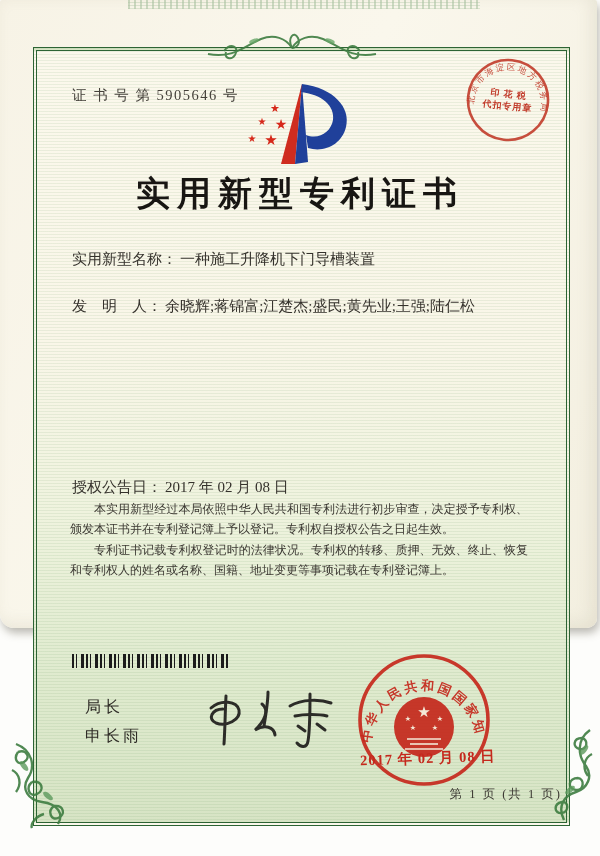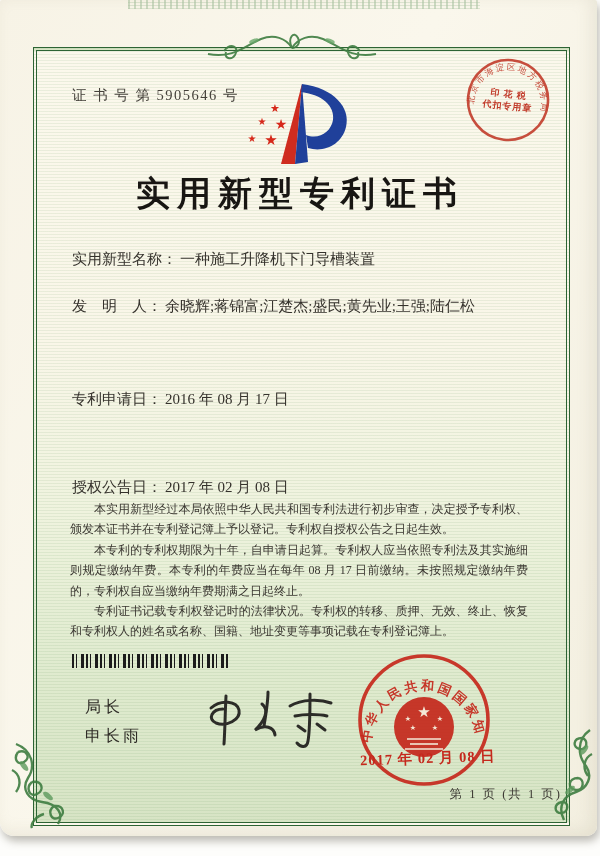--- a/index.html
+++ b/index.html
@@ -1,18 +1,18 @@
 <!DOCTYPE html>
 <html><head>
 <meta charset="utf-8">
 <style>
   html,body{margin:0;padding:0;background:#fdfdfb;}
   body{width:600px;height:856px;position:relative;overflow:hidden;
        font-family:"Liberation Serif","DejaVu Serif",serif;}
-  .paper{position:absolute;left:0;top:0;width:597px;height:836px;
+  .paper{position:absolute;left:0;top:0;width:597px;height:628px;
          background:linear-gradient(115deg,#f7f3e6 0%,#faf7ec 45%,#f3efe0 100%);
          border-radius:2px 2px 10px 14px;
          box-shadow:2px 5px 9px rgba(90,85,70,.40), inset -6px -4px 16px rgba(150,140,110,.14);}
   .top-lace{position:absolute;left:128px;top:0;width:352px;height:9px;opacity:.45;
          background:
            repeating-linear-gradient(90deg,rgba(70,130,70,.55) 0 2px,transparent 2px 6px),
            repeating-linear-gradient(0deg,rgba(70,130,70,.35) 0 1px,transparent 1px 3px);}
   .frame{position:absolute;left:33px;top:47px;width:529px;height:771px;
          border:4px double #2d6434;
          background:
@@ -123,30 +123,26 @@
   </svg>
 
   <div class="abs field" style="top:250px">
     <span>实用新型名称：</span><span class="val">一种施工升降机下门导槽装置</span>
   </div>
 
   <div class="abs title">实用新型专利证书</div>
   <div class="abs field" style="top:297px">
     <span>发　明　人：</span><span class="val">余晓辉;蒋锦富;江楚杰;盛民;黄先业;王强;陆仁松</span>
   </div>
-  <div class="abs field" style="top:390px">
-    <span>专利申请日：</span><span class="val">2016 年 08 月 17 日</span>
-  </div>
   <div class="abs field" style="top:478px">
     <span>授权公告日：</span><span class="val">2017 年 02 月 08 日</span>
   </div>
 
   <div class="abs paras">
     <p>本实用新型经过本局依照中华人民共和国专利法进行初步审查，决定授予专利权、颁发本证书并在专利登记簿上予以登记。专利权自授权公告之日起生效。</p>
-    <p>本专利的专利权期限为十年，自申请日起算。专利权人应当依照专利法及其实施细则规定缴纳年费。本专利的年费应当在每年 08 月 17 日前缴纳。未按照规定缴纳年费的，专利权自应当缴纳年费期满之日起终止。</p>
     <p>专利证书记载专利权登记时的法律状况。专利权的转移、质押、无效、终止、恢复和专利权人的姓名或名称、国籍、地址变更等事项记载在专利登记簿上。</p>
   </div>
 
   <div class="abs barcode"></div>
 
   <div class="abs signer">
     <div>局长</div>
     <div>申长雨</div>
   </div>
 

